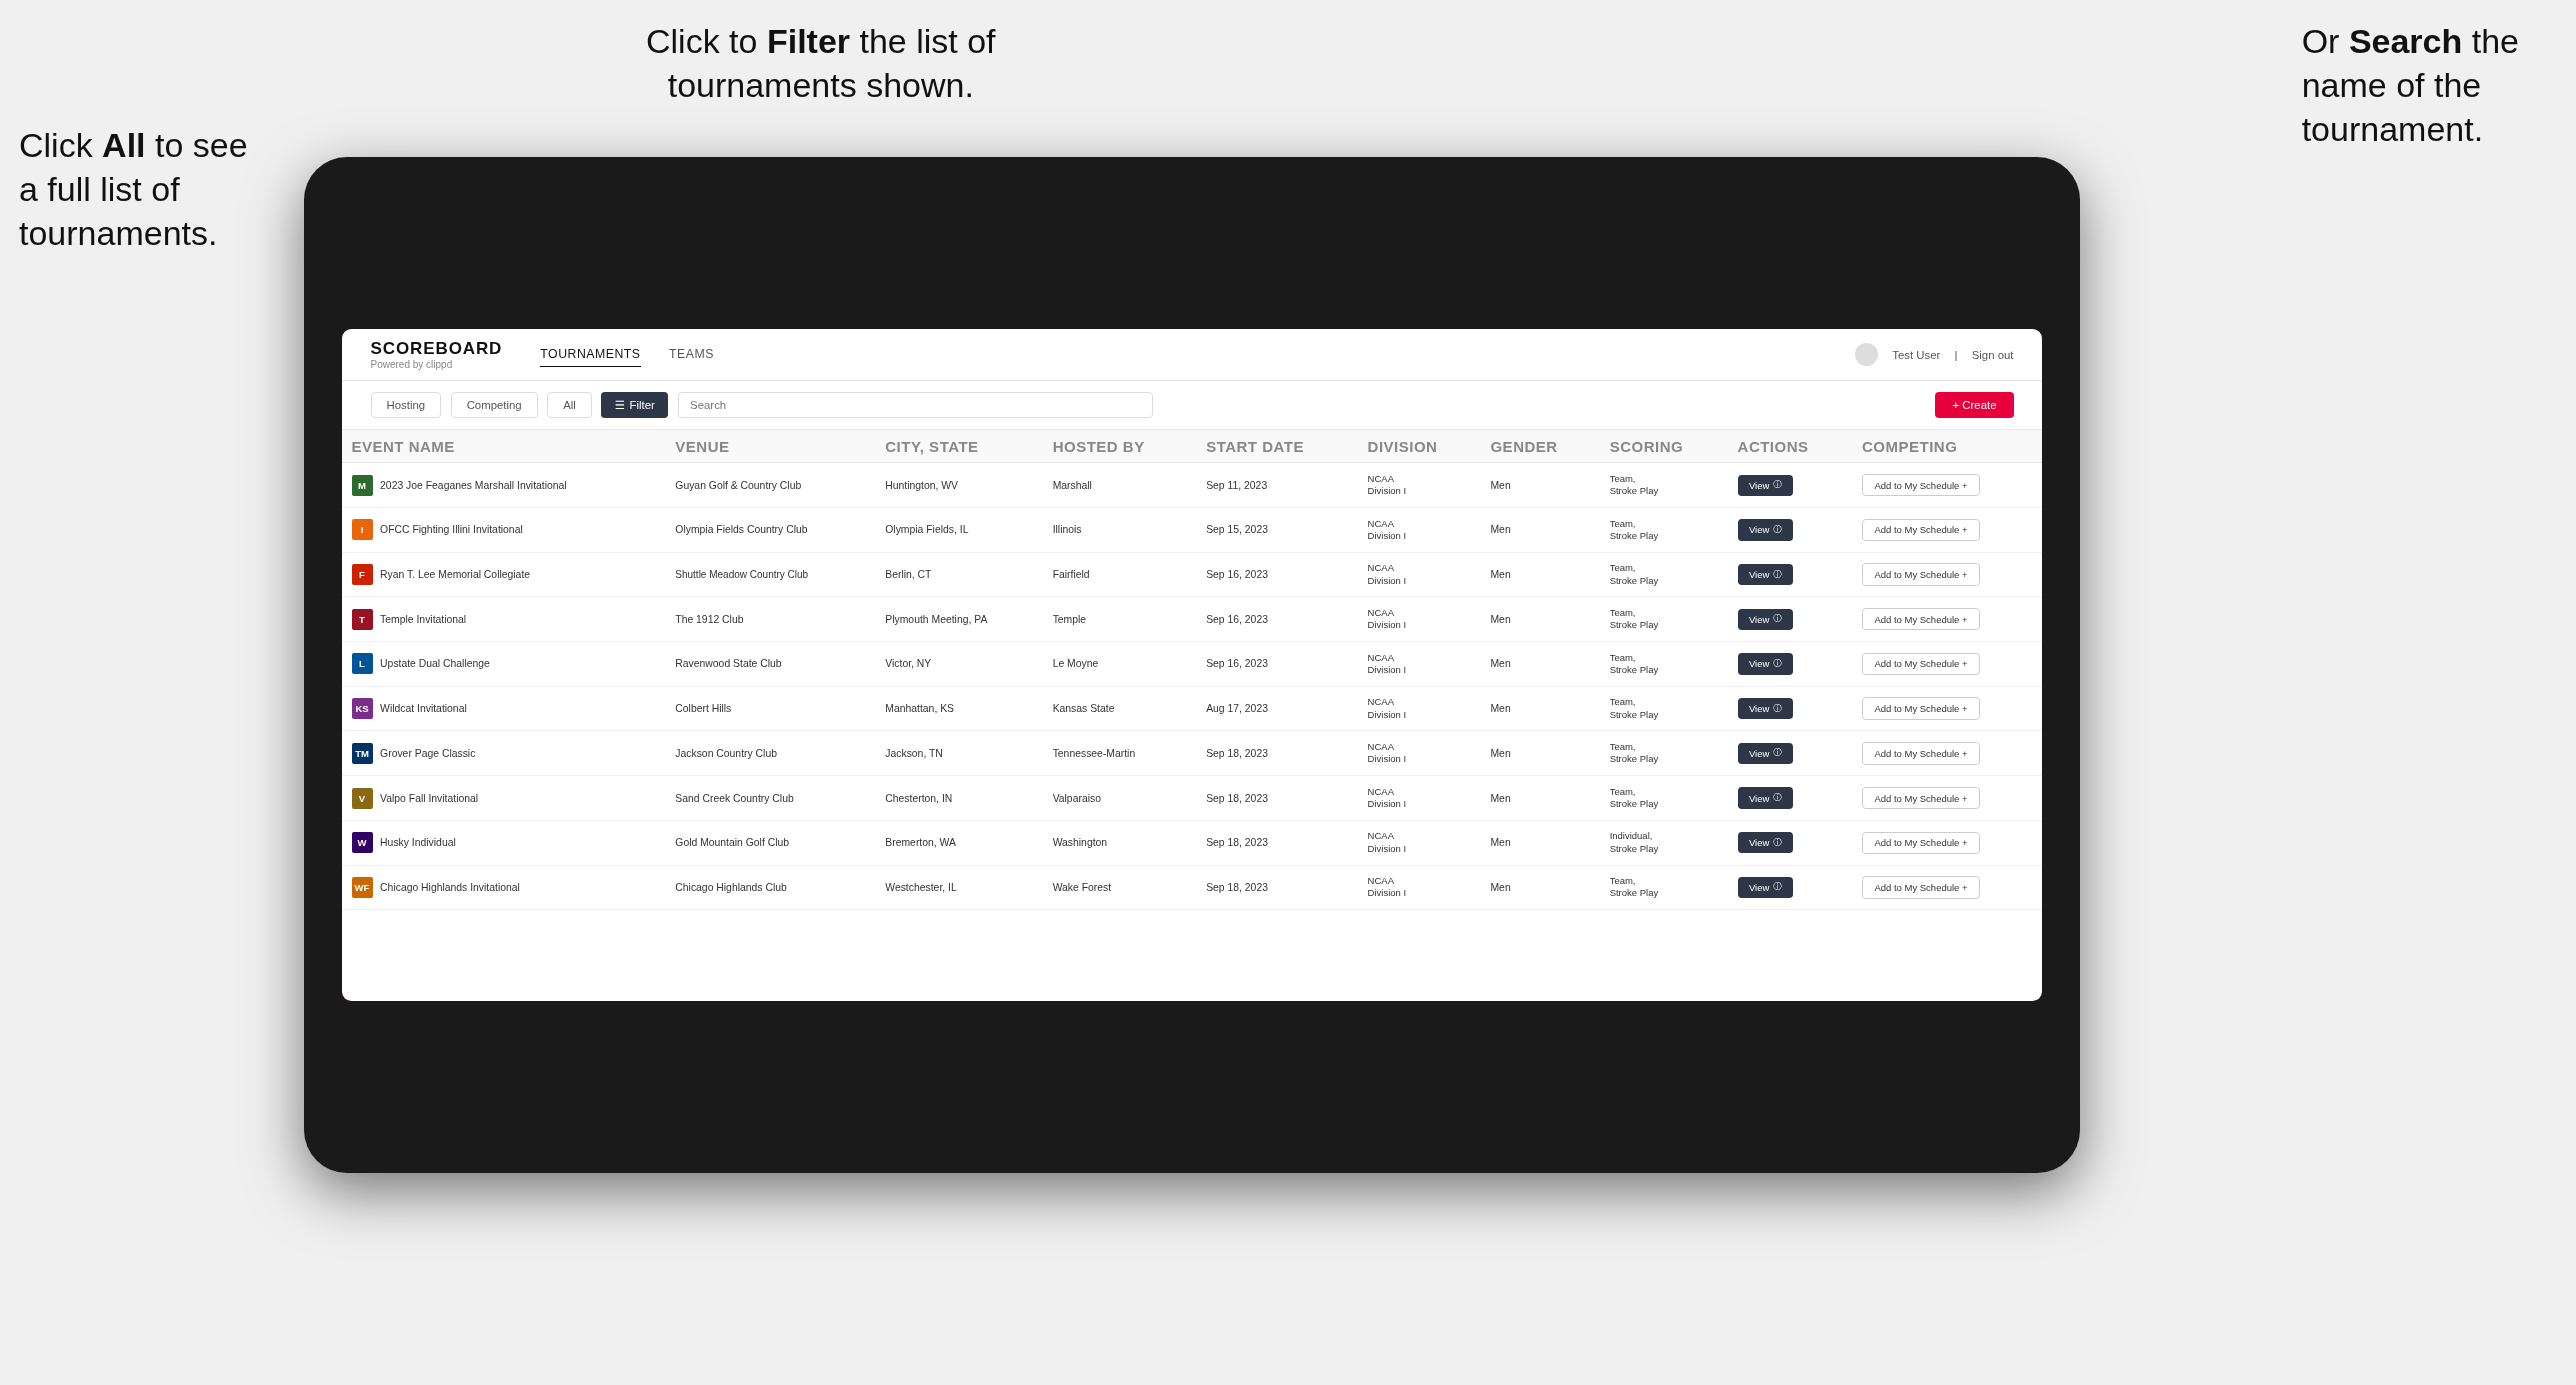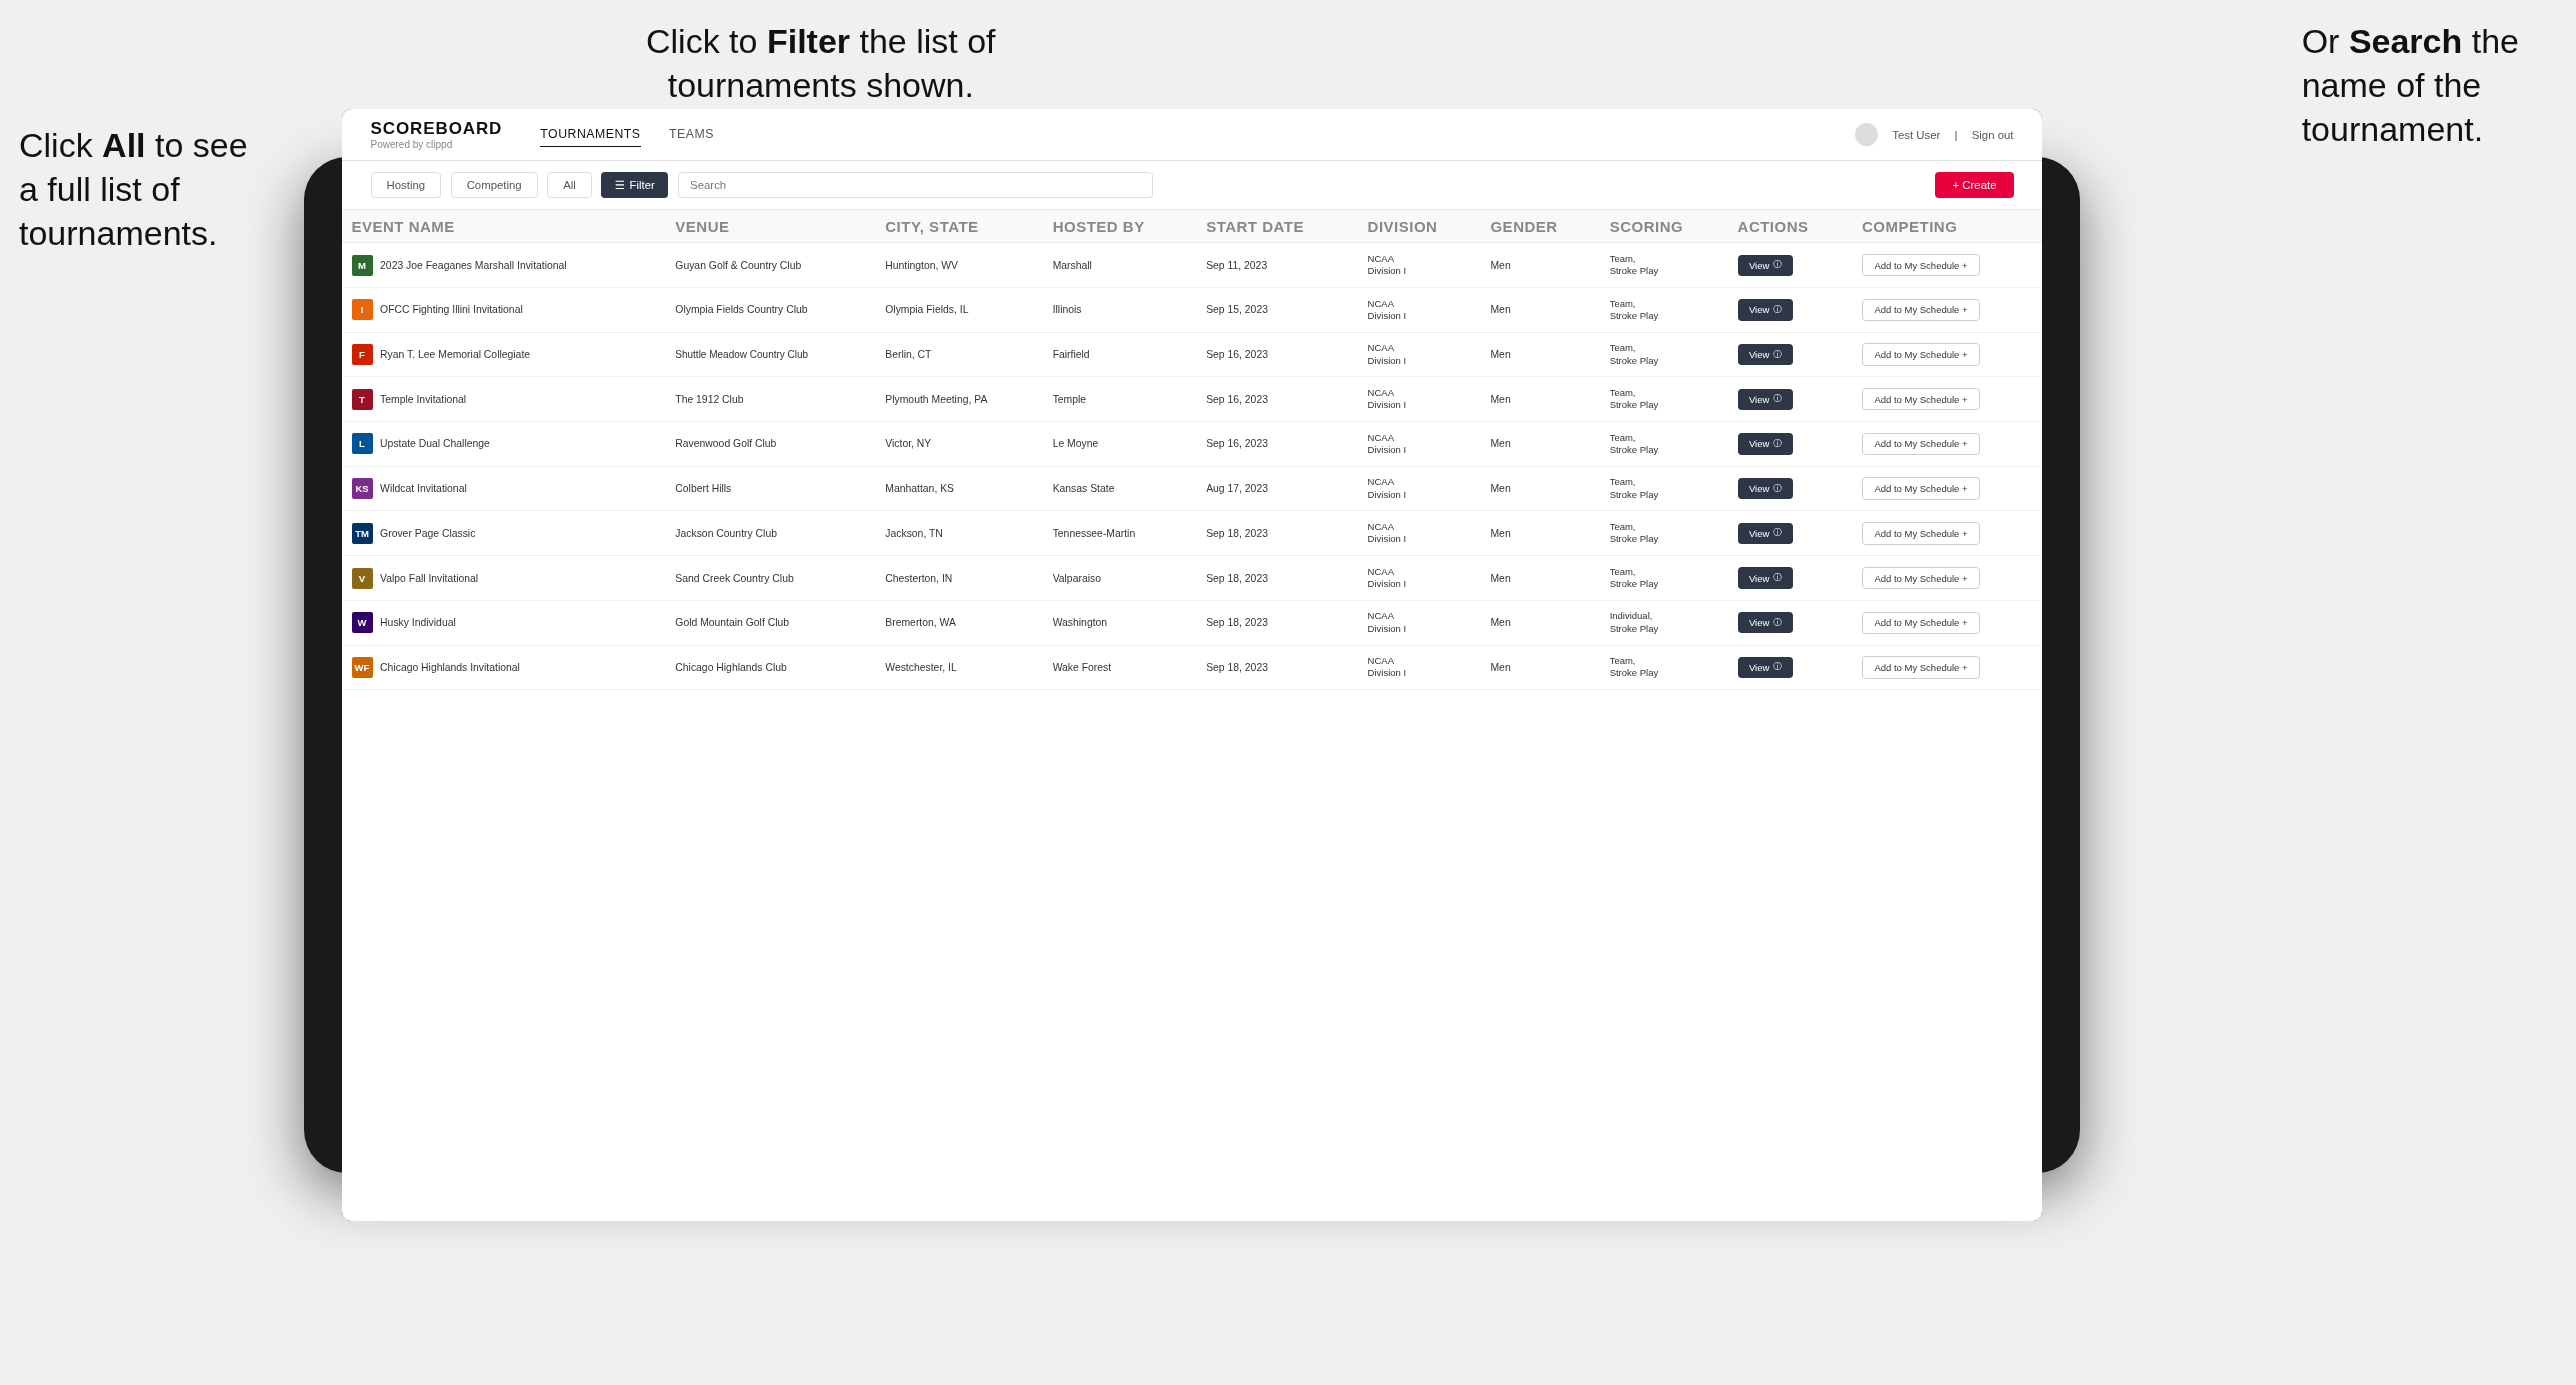--- a/index.html
+++ b/index.html
@@ -46,21 +46,21 @@
       height: 1016px;
       background: #1a1a1a;
       border-radius: 43px;
       box-shadow: 0 19px 57px rgba(0,0,0,0.5);
       display: flex;
       align-items: center;
       justify-content: center;
     }
     .tablet-screen {
       width: 1700px;
-      height: 1112px;
+      height: 672px;
       background: #701a75;
       border-radius: 9.5px;
       overflow: hidden;
       display: flex;
       flex-direction: column;
     }
 
     
     .header {
       background: #fff;
@@ -430,21 +430,21 @@
               </td>
               <td><button class="add-schedule-btn">Add to My Schedule +</button></td>
             </tr>
             <tr>
               <td>
     <div class="event-name-cell">
       <div class="team-logo" style="background:#005599;color:#fff;">L</div>
       <span class="event-name-text">Upstate Dual Challenge</span>
     </div>
               </td>
-              <td style="font-size: 10.4px;">Ravenwood Golf Club</td>
+              <td style="font-size: 10.4px;">Ravenwood State Club</td>
               <td style="font-size: 10.4px;">Victor, NY</td>
               <td style="font-size: 10.4px;">Le Moyne</td>
               <td style="font-size: 10.4px;">Sep 16, 2023</td>
               <td>
                 <div class="division-text">NCAA<br>Division I</div>
               </td>
               <td style="font-size: 10.4px;">Men</td>
               <td>
                 <div class="scoring-text">Team,<br>Stroke Play</div>
               </td>

